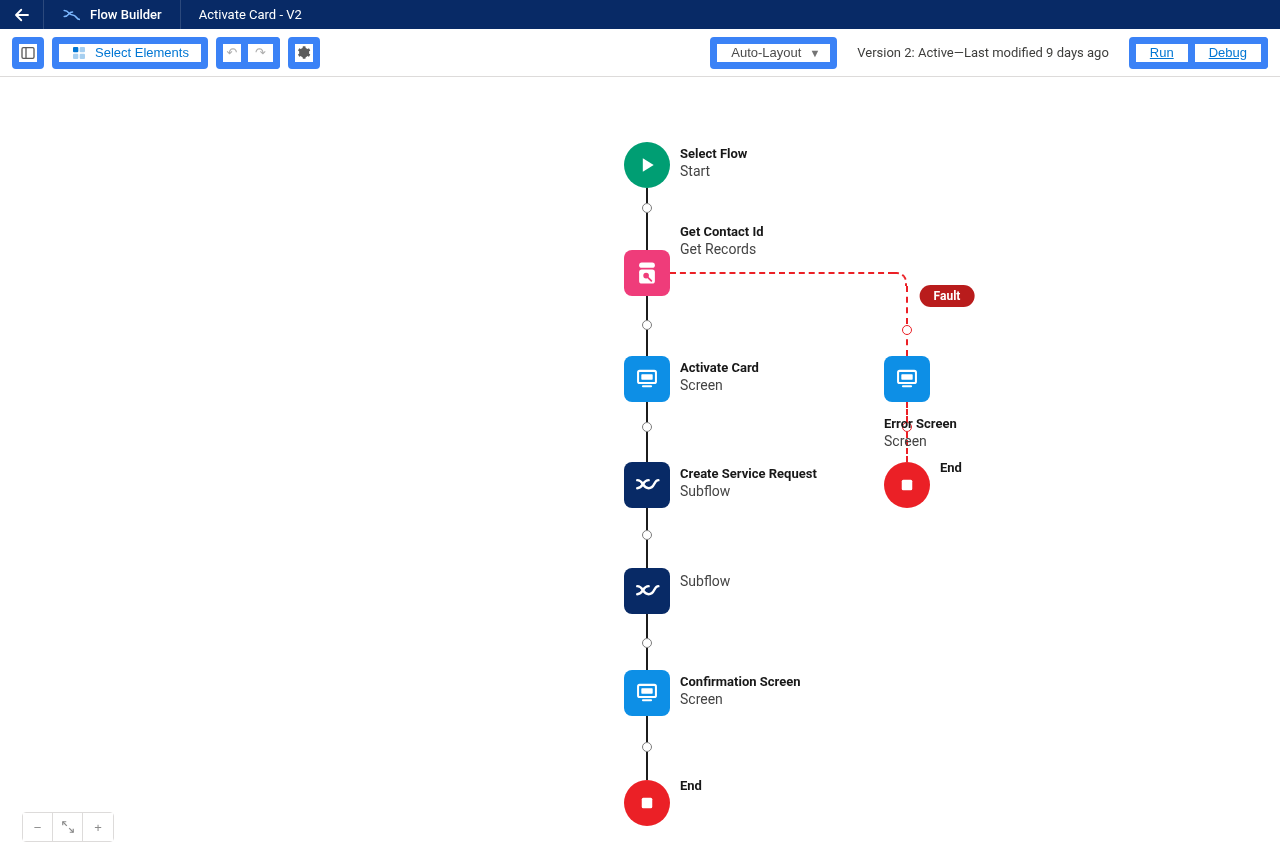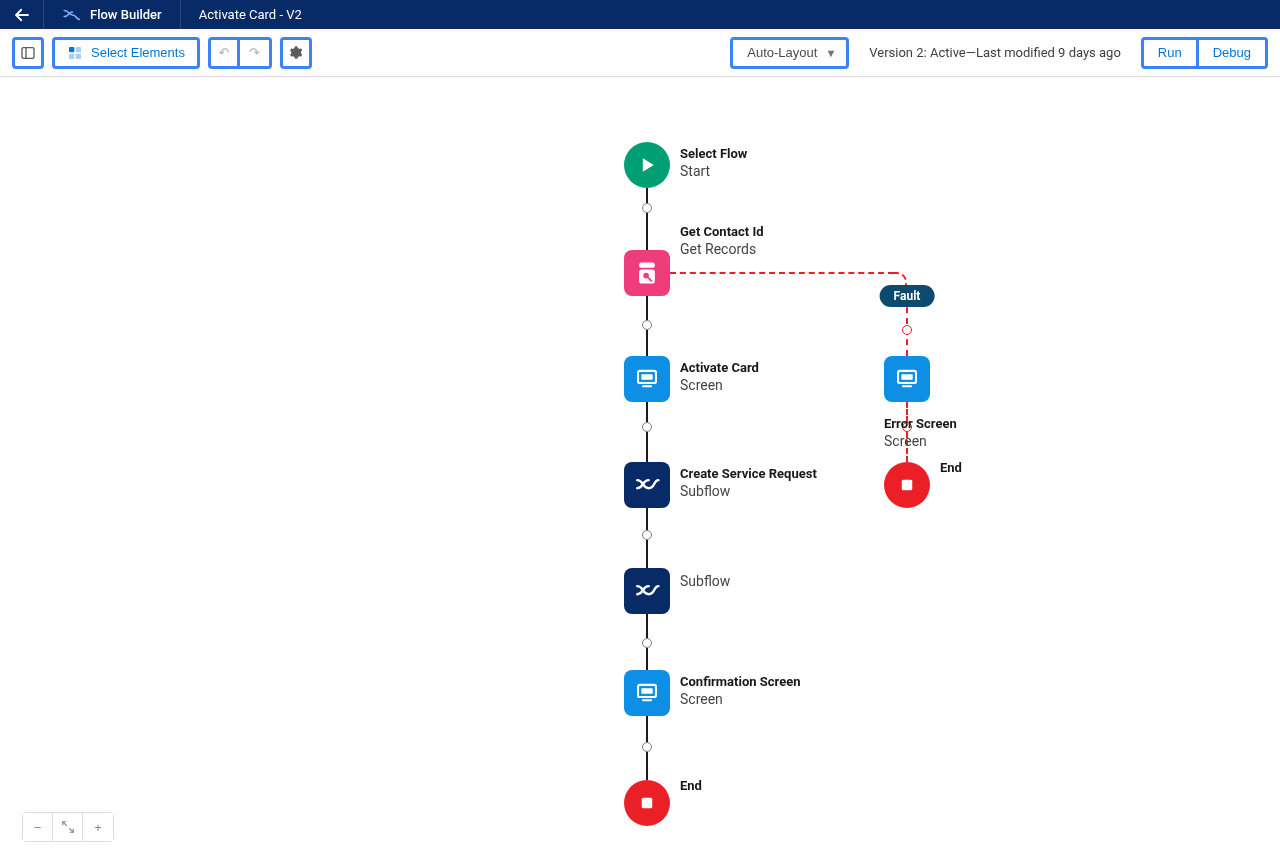--- a/index.html
+++ b/index.html
@@ -7,33 +7,33 @@
 
   
   .header { height: 29px; background: #082a66; display: flex; align-items: center; color: #fff; }
   .header .back { width: 44px; height: 44px; display:flex; align-items:center; justify-content:center; border-right: 1px solid rgba(255,255,255,.15); cursor:pointer; }
   .header .appname { display:flex; align-items:center; gap:10px; padding: 0 18px; border-right: 1px solid rgba(255,255,255,.15); height:44px; font-weight:500; }
   .header .title { padding: 0 18px; font-weight:400; }
   .flow-icon-svg { width:18px; height:18px; }
 
   
   .toolbar { height: 48px; border-bottom:1px solid #dddbda; display:flex; align-items:center; padding: 0 12px; gap:8px; }
-  .btn { border:3px solid #3b82f6; background:#fff; border-radius:4px; height:32px; display:inline-flex; align-items:center; justify-content:center; cursor:pointer; font-size:13px; color:#4b4b4b; }
+  .btn { border:7px solid #3b82f6; background:#fff; border-radius:4px; height:32px; display:inline-flex; align-items:center; justify-content:center; cursor:pointer; font-size:13px; color:#4b4b4b; }
   .btn.icon { width:32px; padding:0; }
   .btn.select-el { padding:0 12px; gap:8px; color:#0176d3; font-weight:400; }
   .btn-group { display:inline-flex; }
   .btn-group .btn { border-radius:0; }
   .btn-group .btn:first-child { border-top-left-radius:4px; border-bottom-left-radius:4px; }
   .btn-group .btn:last-child { border-top-right-radius:4px; border-bottom-right-radius:4px; border-left:none;}
   .btn .undo,.btn .redo { opacity:.45; }
   .spacer { flex:1; }
   .layout-sel { padding:0 10px 0 14px; gap:8px; }
   .layout-sel .chev { color:#747474; font-size:11px;}
   .status-text { color:#3e3e3c; padding: 0 12px; white-space:nowrap; }
-  .run-debug .btn { color:#0176d3; padding:0 14px; }
+  .run-debug .btn { color:#0176d3; padding:0 14px;text-decoration:underline; }
 
   
   .canvas { position:absolute; top:92px; left:0; right:0; bottom:0; background:#fff;}
   .canvas-inner { position:relative; left:0; top:0; width:100%; height:100%; }
 
   .node { position:absolute; display:flex; align-items:flex-start; gap:10px; }
   .node .shape { width:46px; height:46px; border-radius:8px; display:flex; align-items:center; justify-content:center; }
   .node.circle .shape { border-radius:50%; }
   .node .lbl { padding-top:4px; max-width:170px; }
   .node .lbl .t { font-weight:700; color:#181818; line-height:1.25; font-size:13px; }
@@ -44,21 +44,21 @@
   .blue  { background:#0d8fe6; }
   .navy  { background:#082a66; }
   .endred{ background:#eb2026; }
 
   .mid-dot { position:absolute; width:10px; height:10px; border:1px solid #7c7c7c; border-radius:50%; background:#fff; transform:translate(-50%,-50%); }
   .line-v { position:absolute; width:2px; background:#1c1c1c; transform:translateX(-50%); }
   .dash-v { position:absolute; border-left:2px dashed #eb2026; transform:translateX(-50%); }
   .dash-h { position:absolute; border-top:2px dashed #eb2026; }
   .dash-corner { position:absolute; width:14px; height:14px; border-top:2px dashed #eb2026; border-right:2px dashed #eb2026; border-top-right-radius:10px; }
 
-  .fault-pill { position:absolute; background:#0c4a6e; color:#fff; padding:4px 14px; border-radius:14px; font-weight:700; font-size:12px; transform:translate(-50%,-50%); }
+  .fault-pill { position:absolute; background:#b91c1c; color:#fff; padding:4px 14px; border-radius:14px; font-weight:700; font-size:12px; transform:translate(-50%,-50%);margin-left:40px; }
 
   
   svg { display:block; }
 
   
   .zoom { position:absolute; left:22px; bottom:10px; display:flex; border:1px solid #dddbda; border-radius:4px; background:#fff; }
   .zoom .btn { border:none; border-right:1px solid #dddbda; border-radius:0; width:30px; height:28px; color:#8a8a8a;}
   .zoom .btn:last-child{border-right:none;}
 </style>
 </head>

